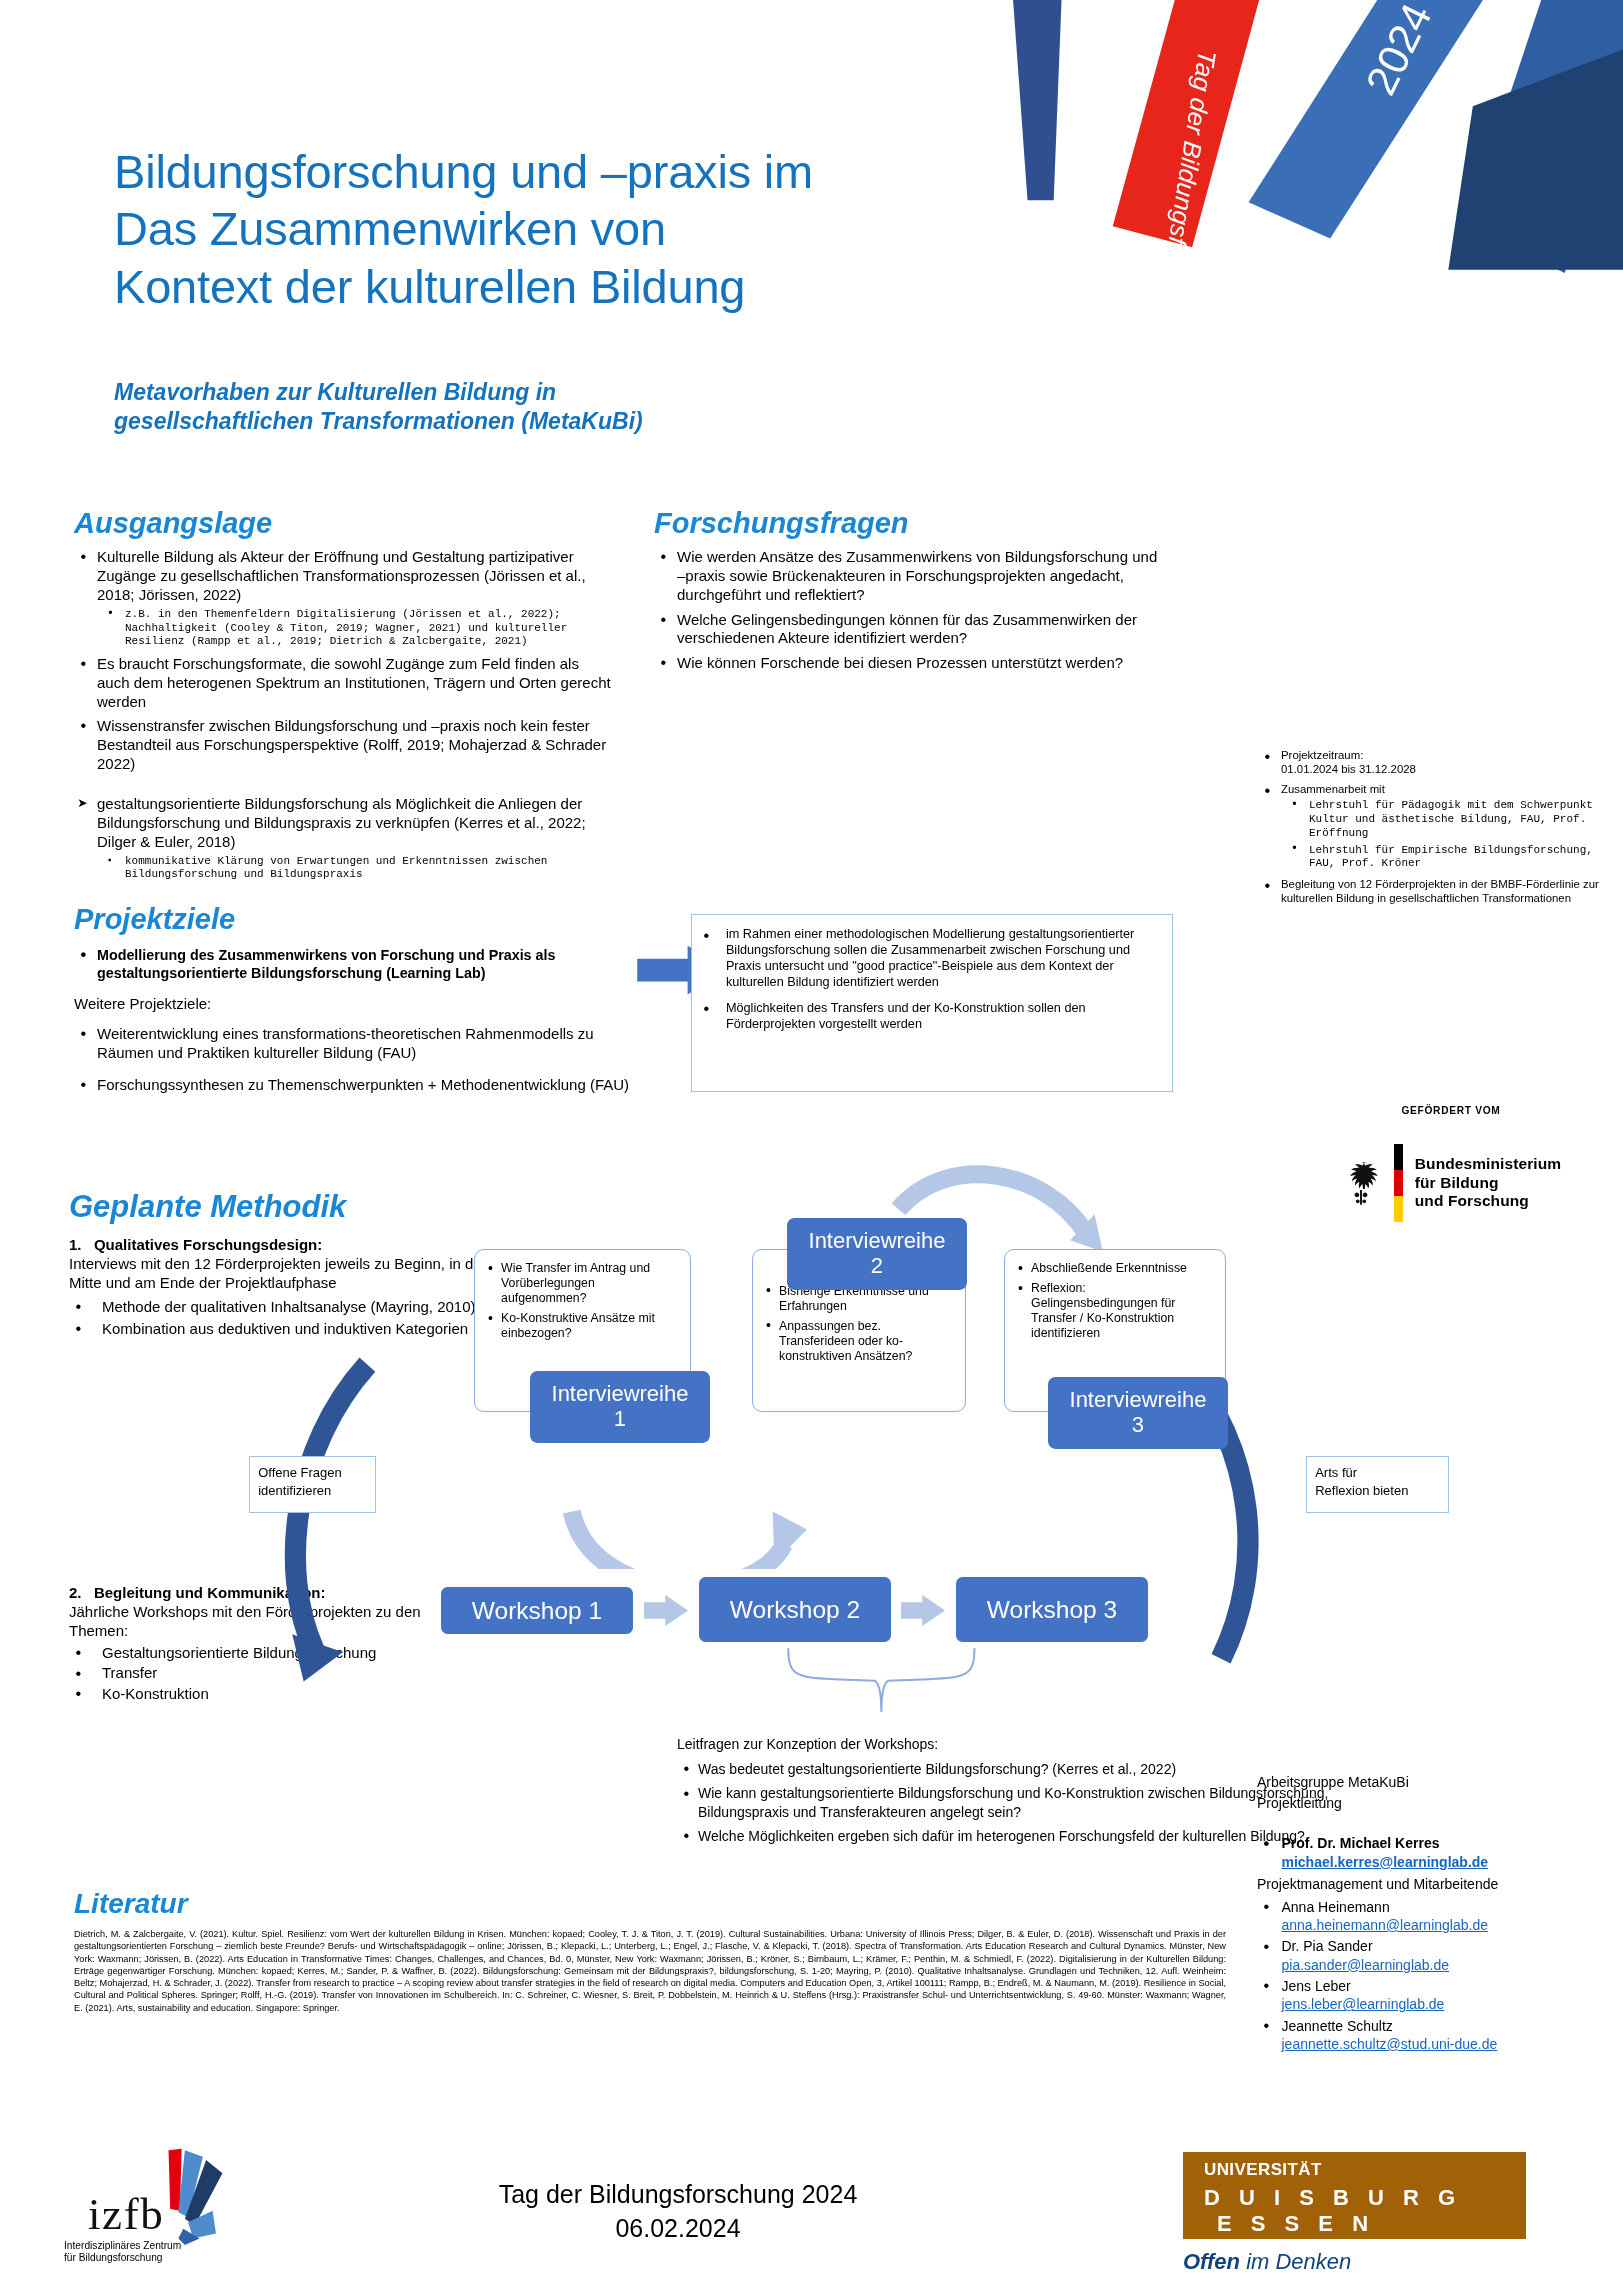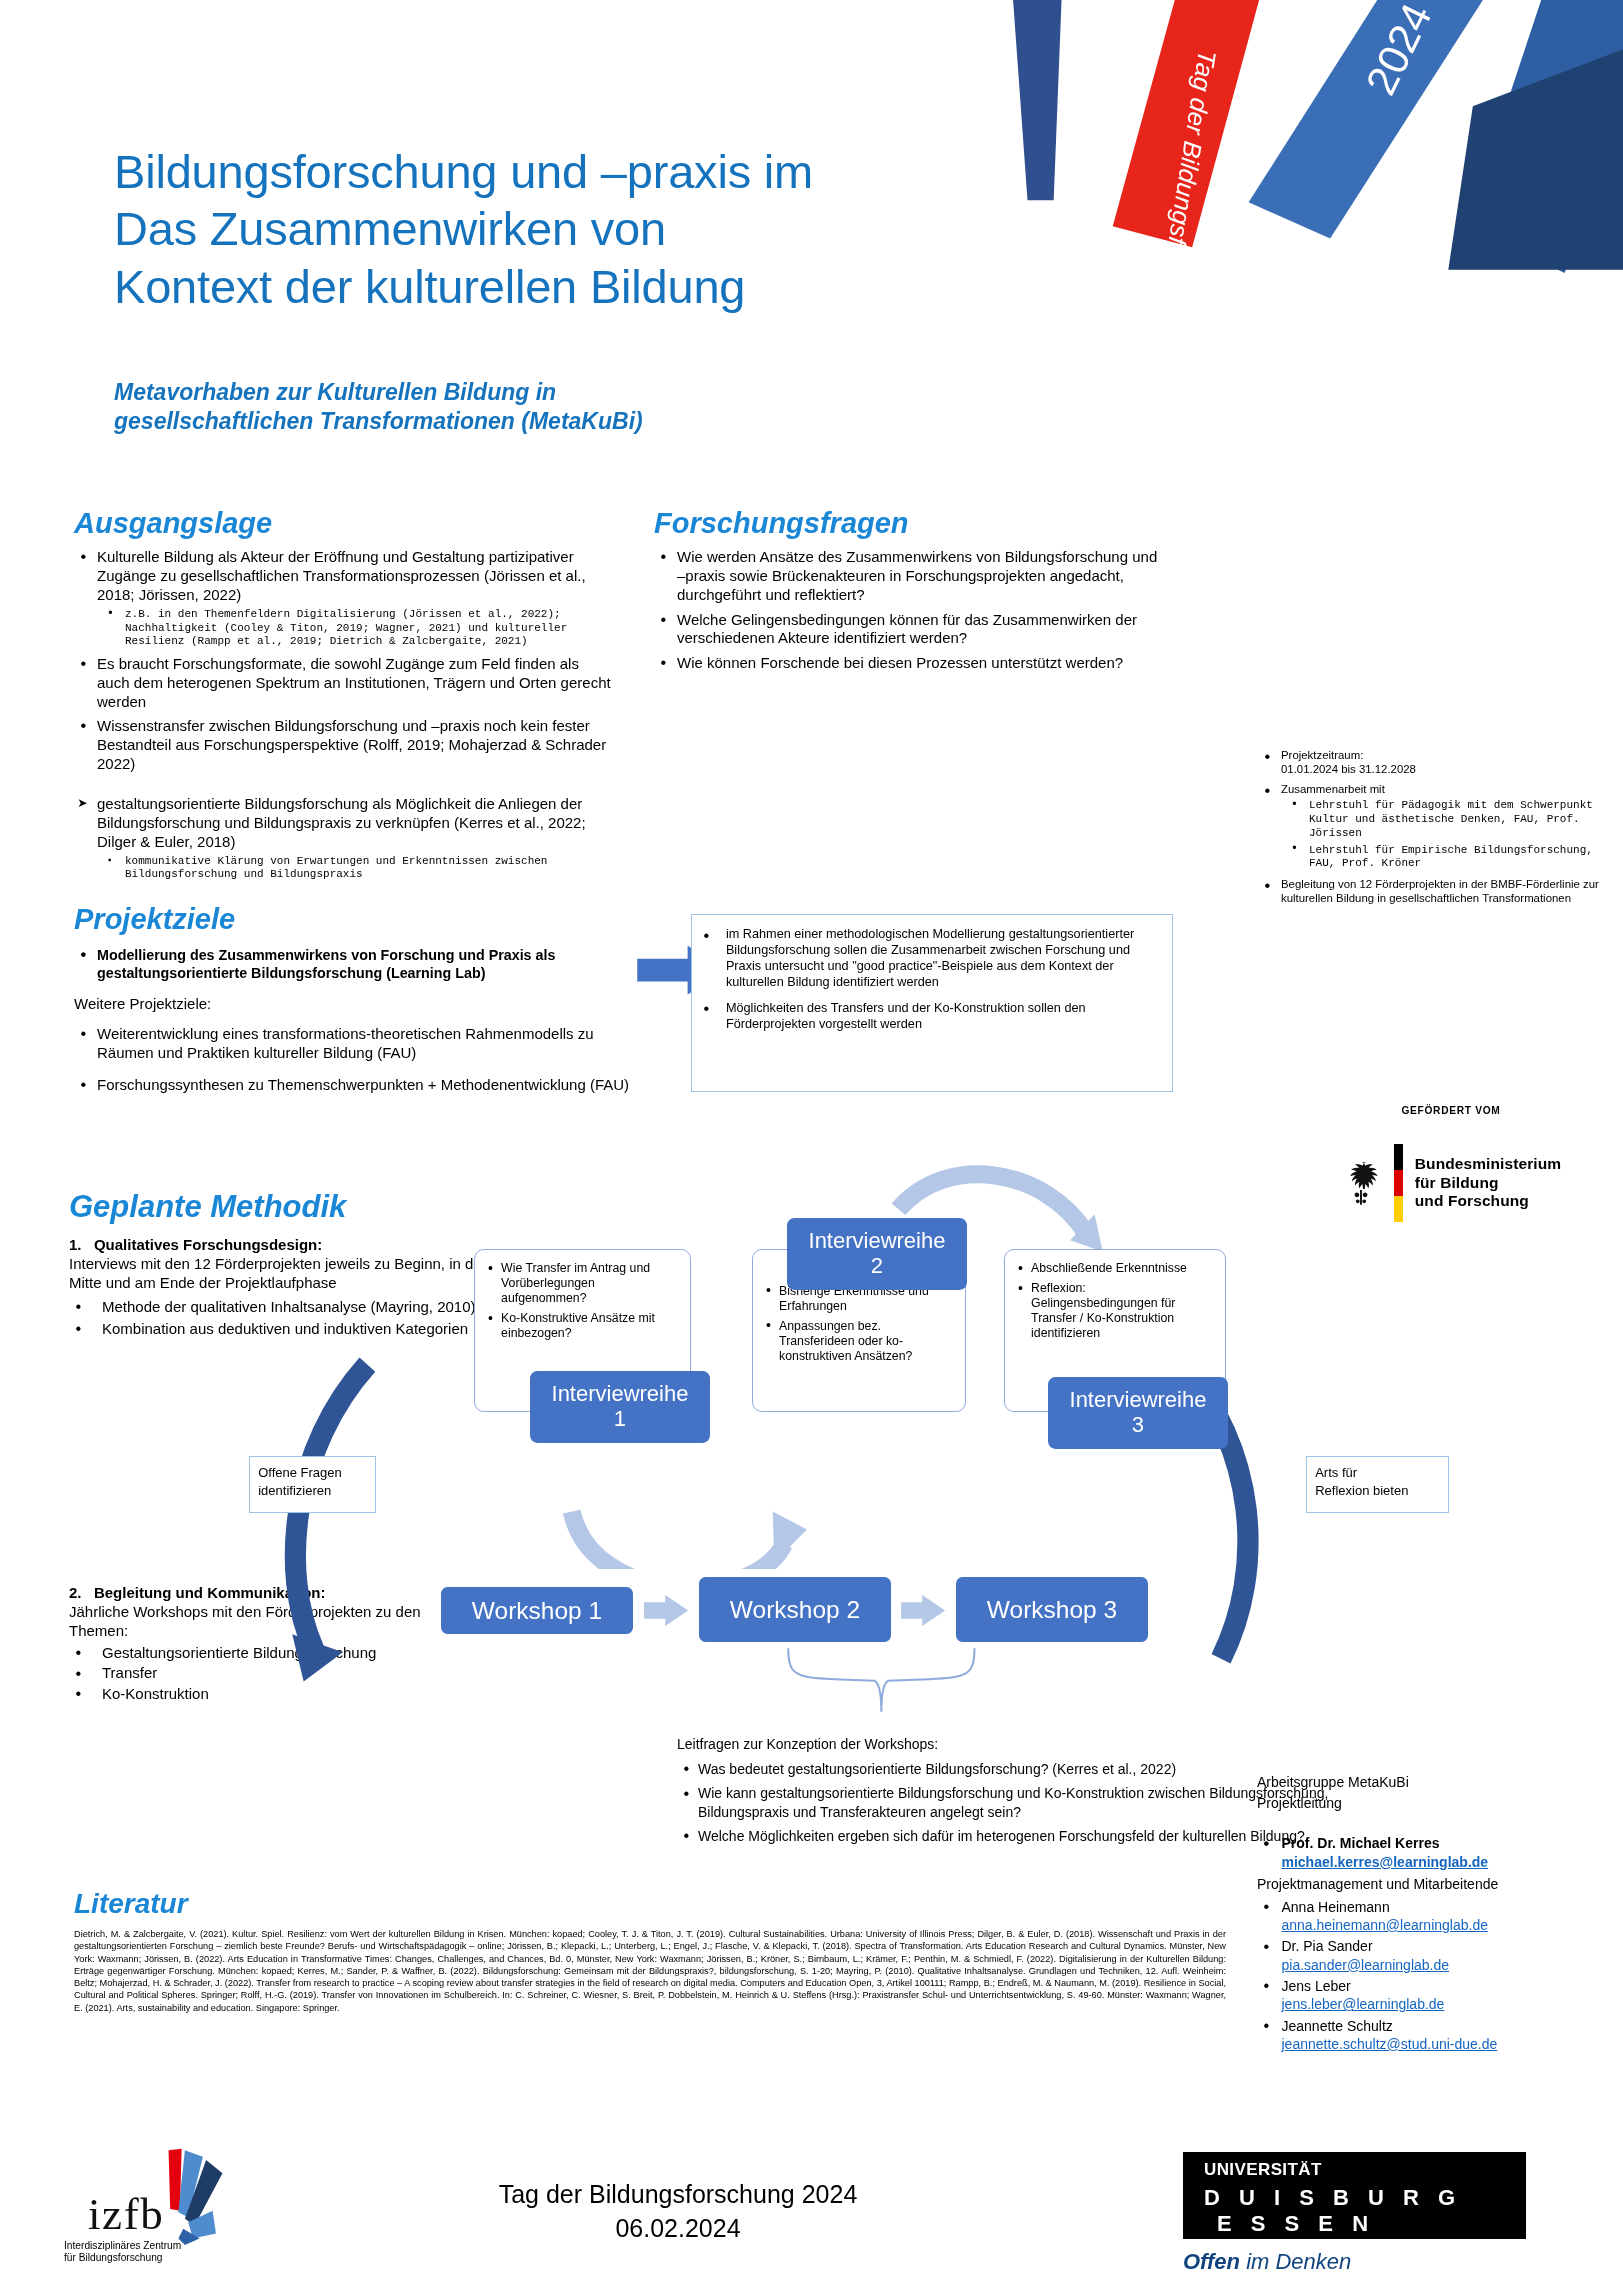--- a/index.html
+++ b/index.html
@@ -69,21 +69,21 @@
 
   
   .mail{color:#1565c0;text-decoration:underline;}
 
   
   .footer-ctr{font-size:25px;line-height:1.35;text-align:center;}
   .bmbf-txt{font-size:15.5px;line-height:1.2;font-weight:600;letter-spacing:0.1px;}
   .gefoerdert{font-size:10.2px;letter-spacing:0.7px;font-weight:600;}
 
   
-  .ude{background:#000000;color:#fff;}
+  .ude{background:#a16207;color:#fff;}
   .ude1{font-size:17px;font-weight:bold;letter-spacing:0.4px;}
   .ude2{font-size:22px;font-weight:bold;letter-spacing:6.5px;}
   .ude3{font-size:22px;font-weight:bold;letter-spacing:6.5px;}
   .offen{color:#11437f;font-style:italic;font-size:22px;}
   .offen b{font-weight:bold;}
 
   
   .izfb-word{font-size:45px;letter-spacing:1.6px;color:#111;font-family:"Liberation Serif",serif;}
   .izfb-sub{font-size:10.2px;line-height:1.22;}
 </style>
@@ -145,21 +145,21 @@
 
 <div class="abs" style="left:1258px;top:748px;width:343px;">
   <ul class="lst bt-sm">
     <li>
       <span>Projektzeitraum:</span><br>
       <span>01.01.2024 bis 31.12.2028</span>
     </li>
     <li>
       <span>Zusammenarbeit mit</span>
       <ul class="sub">
-        <li>Lehrstuhl für Pädagogik mit dem Schwerpunkt Kultur und ästhetische Denken, FAU, Prof. Jörissen</li>
+        <li>Lehrstuhl für Pädagogik mit dem Schwerpunkt Kultur und ästhetische Bildung, FAU, Prof. Eröffnung</li>
         <li>Lehrstuhl für Empirische Bildungsforschung, FAU, Prof. Kröner</li>
       </ul>
     </li>
     <li>Begleitung von 12 Förderprojekten in der BMBF-Förderlinie zur kulturellen Bildung in gesellschaftlichen Transformationen</li>
   </ul>
 </div>
 
 <div class="abs" style="left:1312px;top:1105px;width:278px;">
   <div class="gefoerdert" style="text-align:center;">GEFÖRDERT VOM</div>
 </div>

